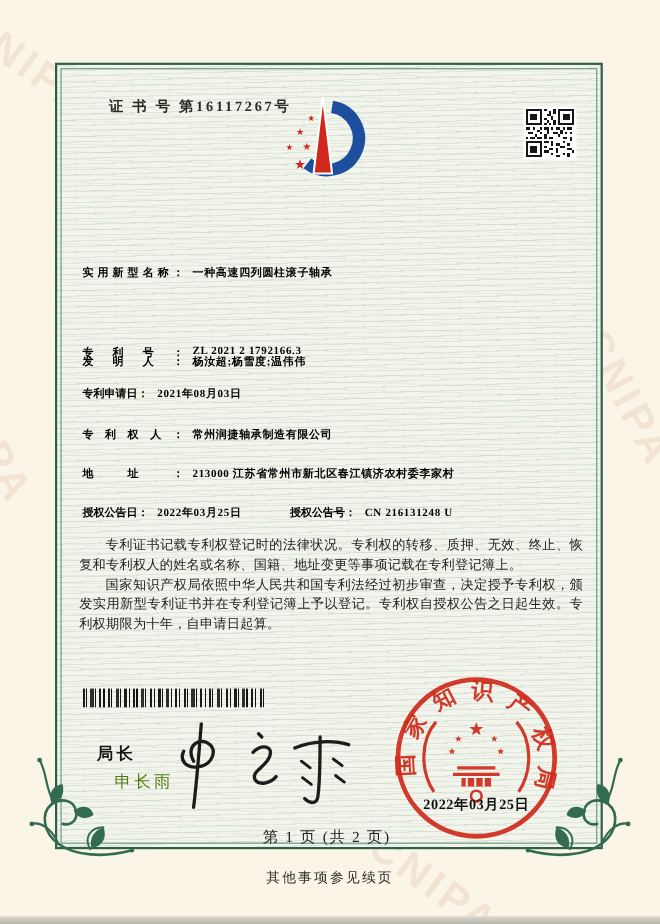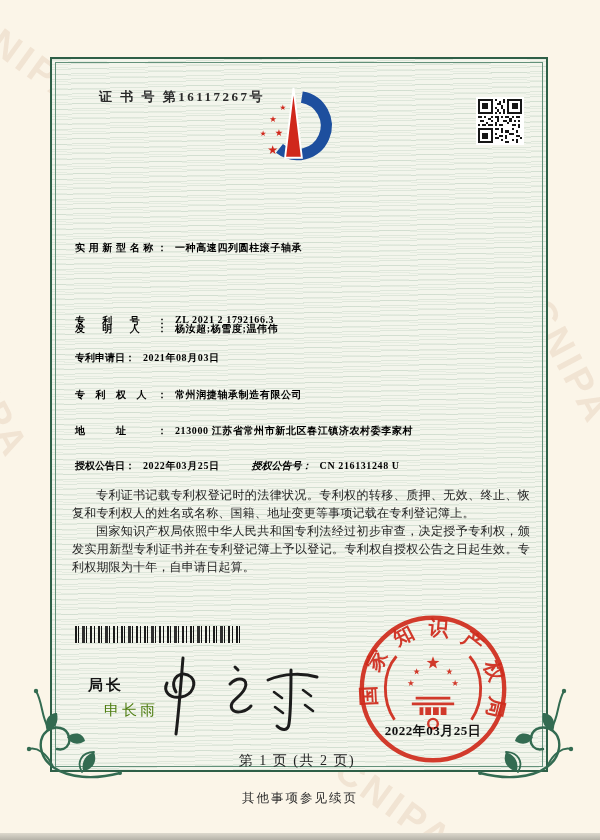--- a/index.html
+++ b/index.html
@@ -32,21 +32,21 @@
   .logo{position:absolute;left:244px;top:84px;width:112px;height:86px;}
   .qr{position:absolute;left:476px;top:97px;width:48px;height:48px;background:#fff;padding:2px;box-sizing:border-box;}
   .title{
     position:absolute;left:50px;top:170px;width:494px;text-align:center;
     font-size:30px;font-weight:bold;letter-spacing:7px;color:#101010;
   }
   .fieldrow{position:absolute;left:75px;width:455px;font-size:10px;font-weight:600;white-space:nowrap;color:#000000;}
   .fieldrow .lbl{display:inline-block;width:92px;text-align:justify;text-align-last:justify;vertical-align:top;}
   .fieldrow.natural .lbl{width:auto;text-align-last:auto;}
   .fieldrow .val{margin-left:8px;letter-spacing:0.6px;}
-  .grant2{margin-left:32px;font-style:italic;}
+  .grant2{margin-left:44px;}
   .body-text{
     position:absolute;left:72px;top:486px;width:458px;
     font-size:12px;line-height:18px;letter-spacing:0.2px;color:#222;
     text-align:justify;font-weight:500;
   }
   .body-text p{margin:0;text-indent:2em;}
   .barcode{
     position:absolute;left:75px;top:626px;width:166px;height:17px;
     background-image:repeating-linear-gradient(90deg,
       #1b1b1b 0 2px, rgba(0,0,0,0) 2px 3px,

